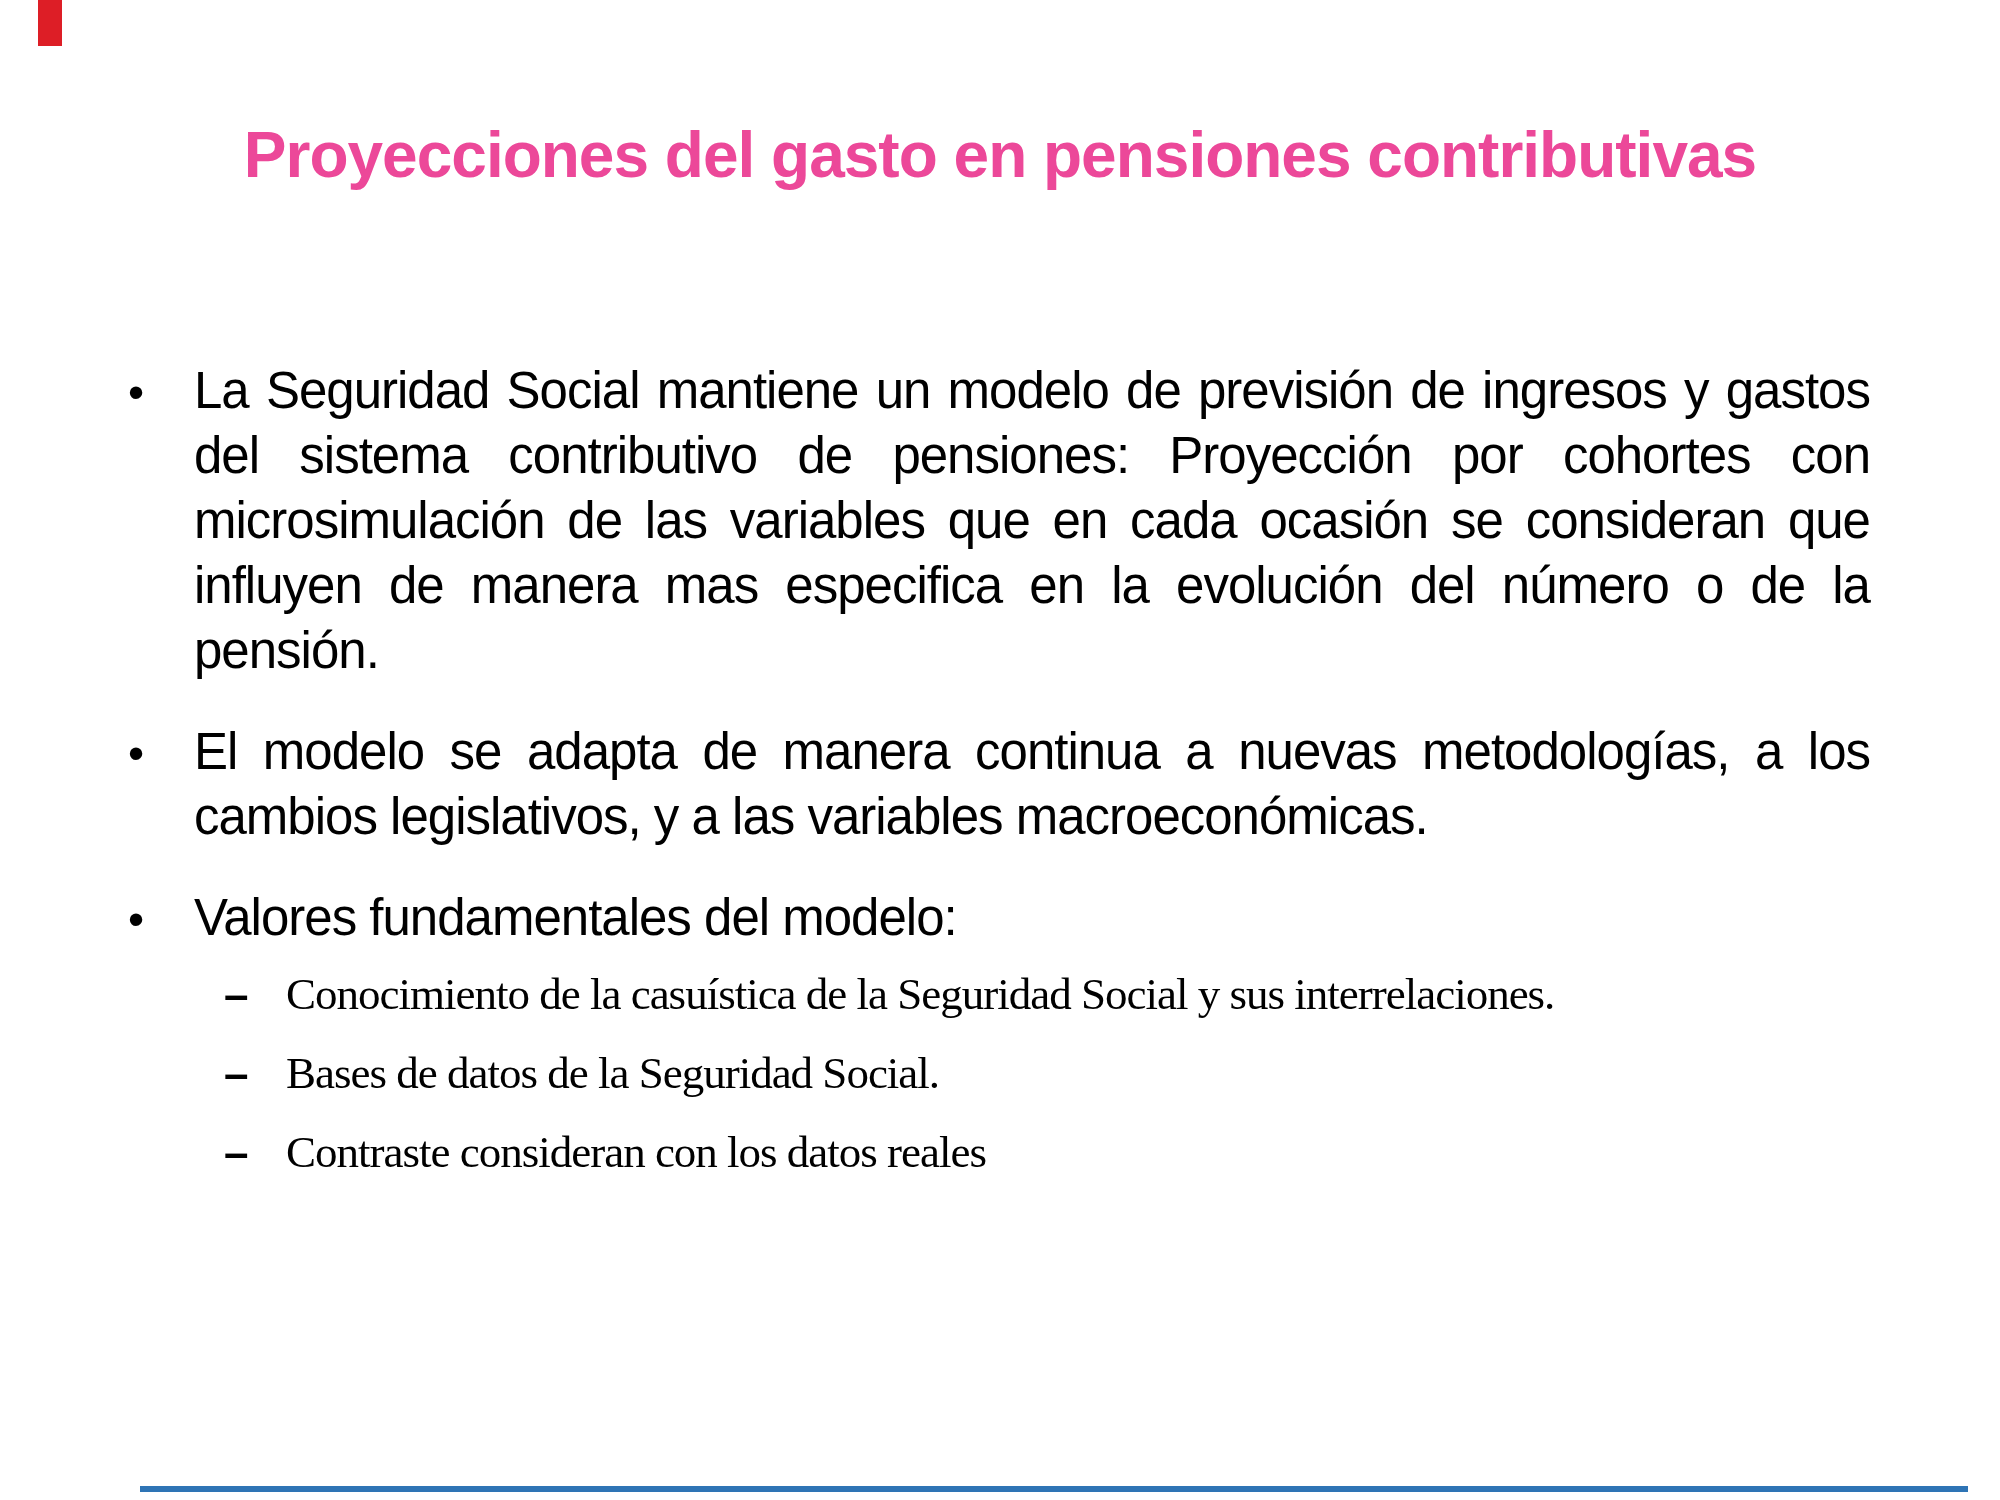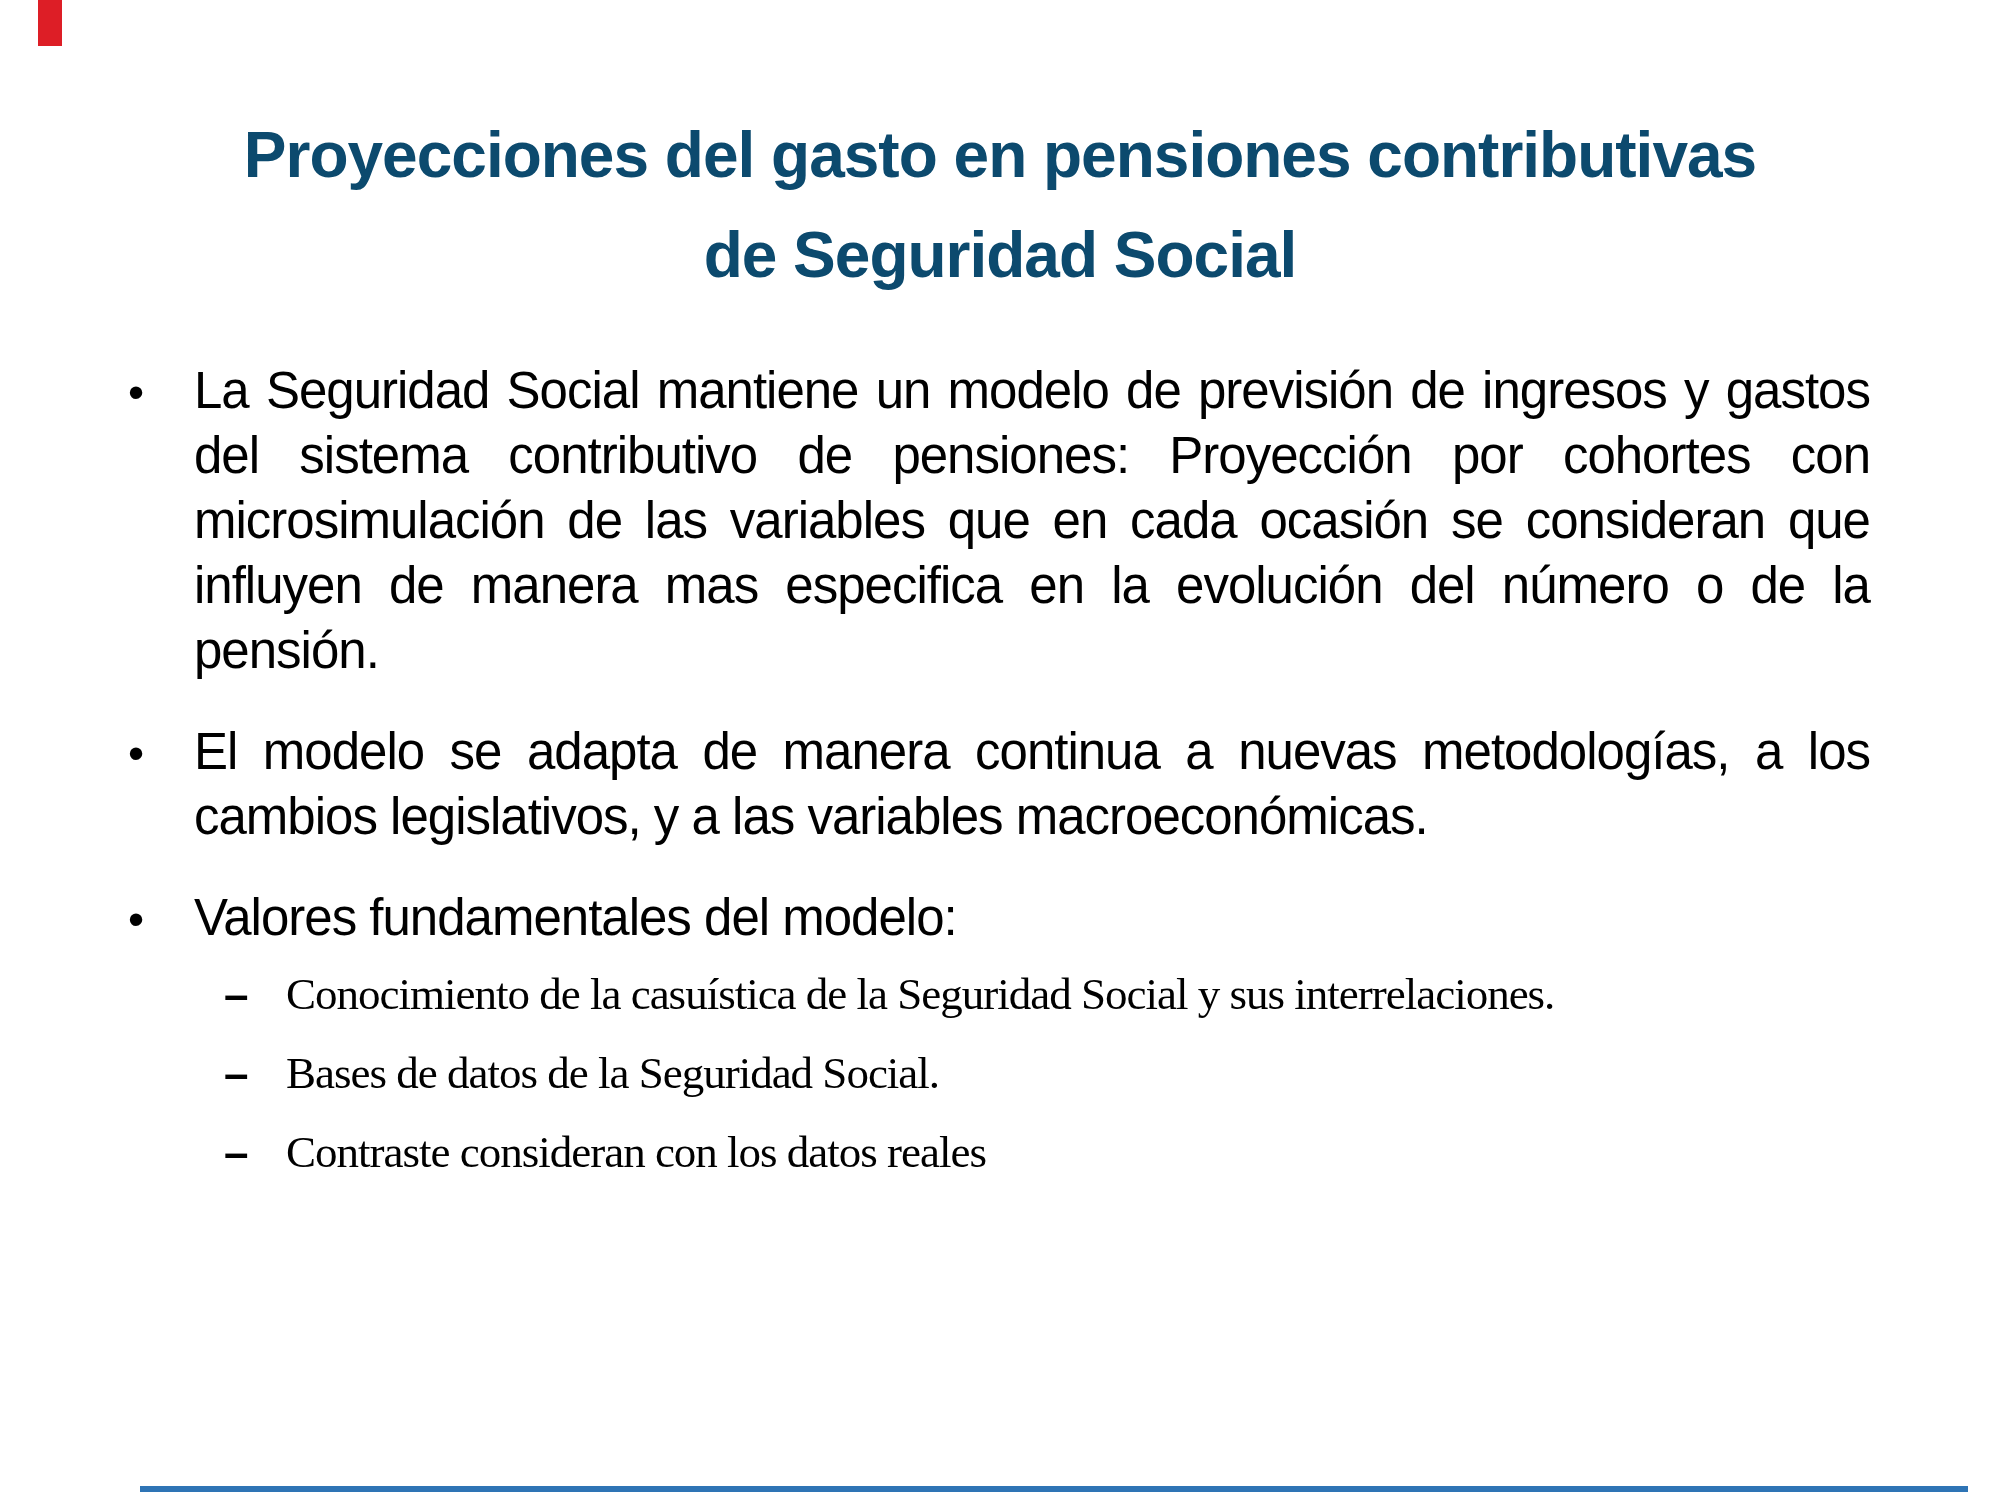--- a/index.html
+++ b/index.html
@@ -90,23 +90,22 @@
     right: 32px;
     bottom: 8px;
     height: 6px;
   }
 </style>
 </head>
 <body>
 
 <div class="red-accent-bar" style="background: rgb(221, 30, 38);"></div>
 
-<h1 class="slide-title" style="color: #0c4a6e;">
+<h1 class="slide-title" style="color: #ec4899;">
   <span>Proyecciones del gasto en pensiones contributivas</span><br>
-  <span>de Seguridad Social</span>
 </h1>
 
 <div class="slide-body" style="color: rgb(0, 0, 0);">
 
   <div class="bullet-item">
     <span class="bullet-marker">•</span>
     <span class="bullet-text">La Seguridad Social mantiene un modelo de previsión de ingresos y gastos del sistema contributivo de pensiones: Proyección por cohortes con microsimulación de las variables que en cada ocasión se consideran que influyen de manera mas especifica en la evolución del número o de la pensión.</span>
   </div>
 
   <div class="bullet-item">

